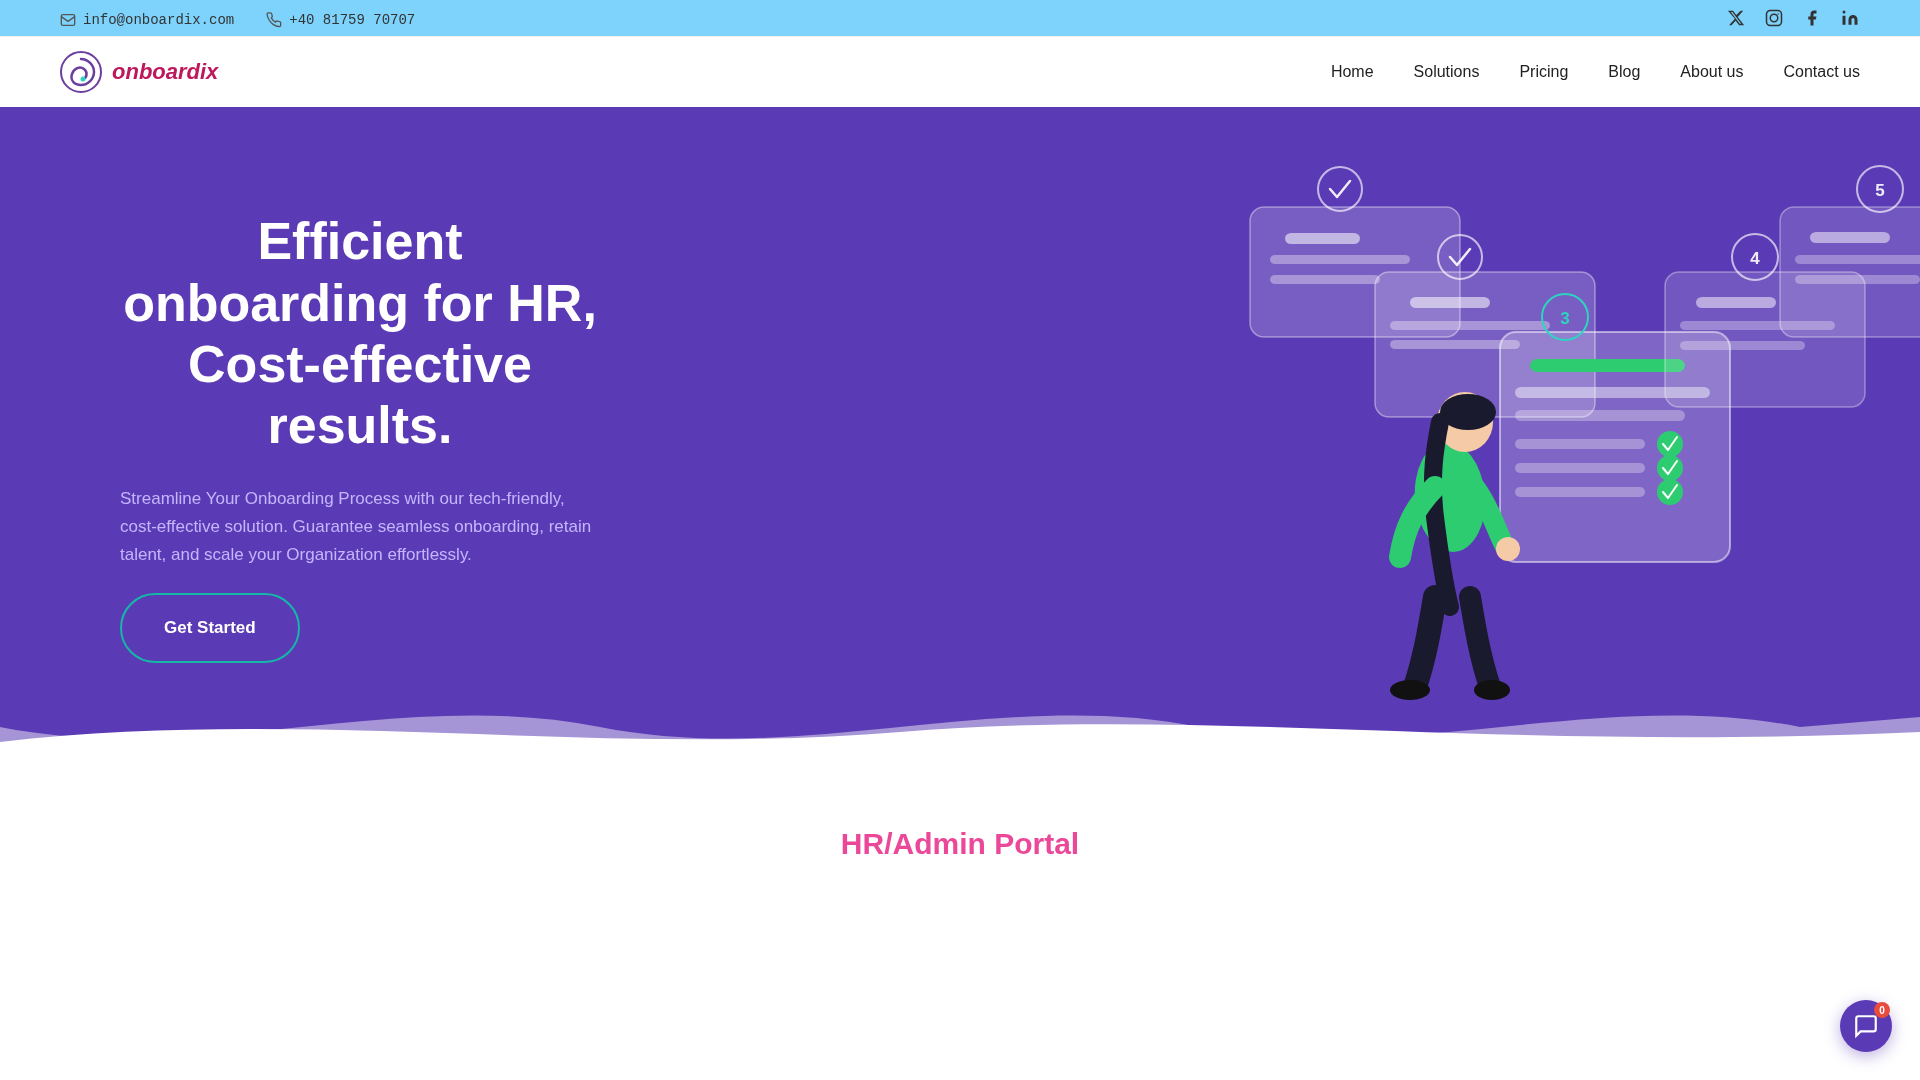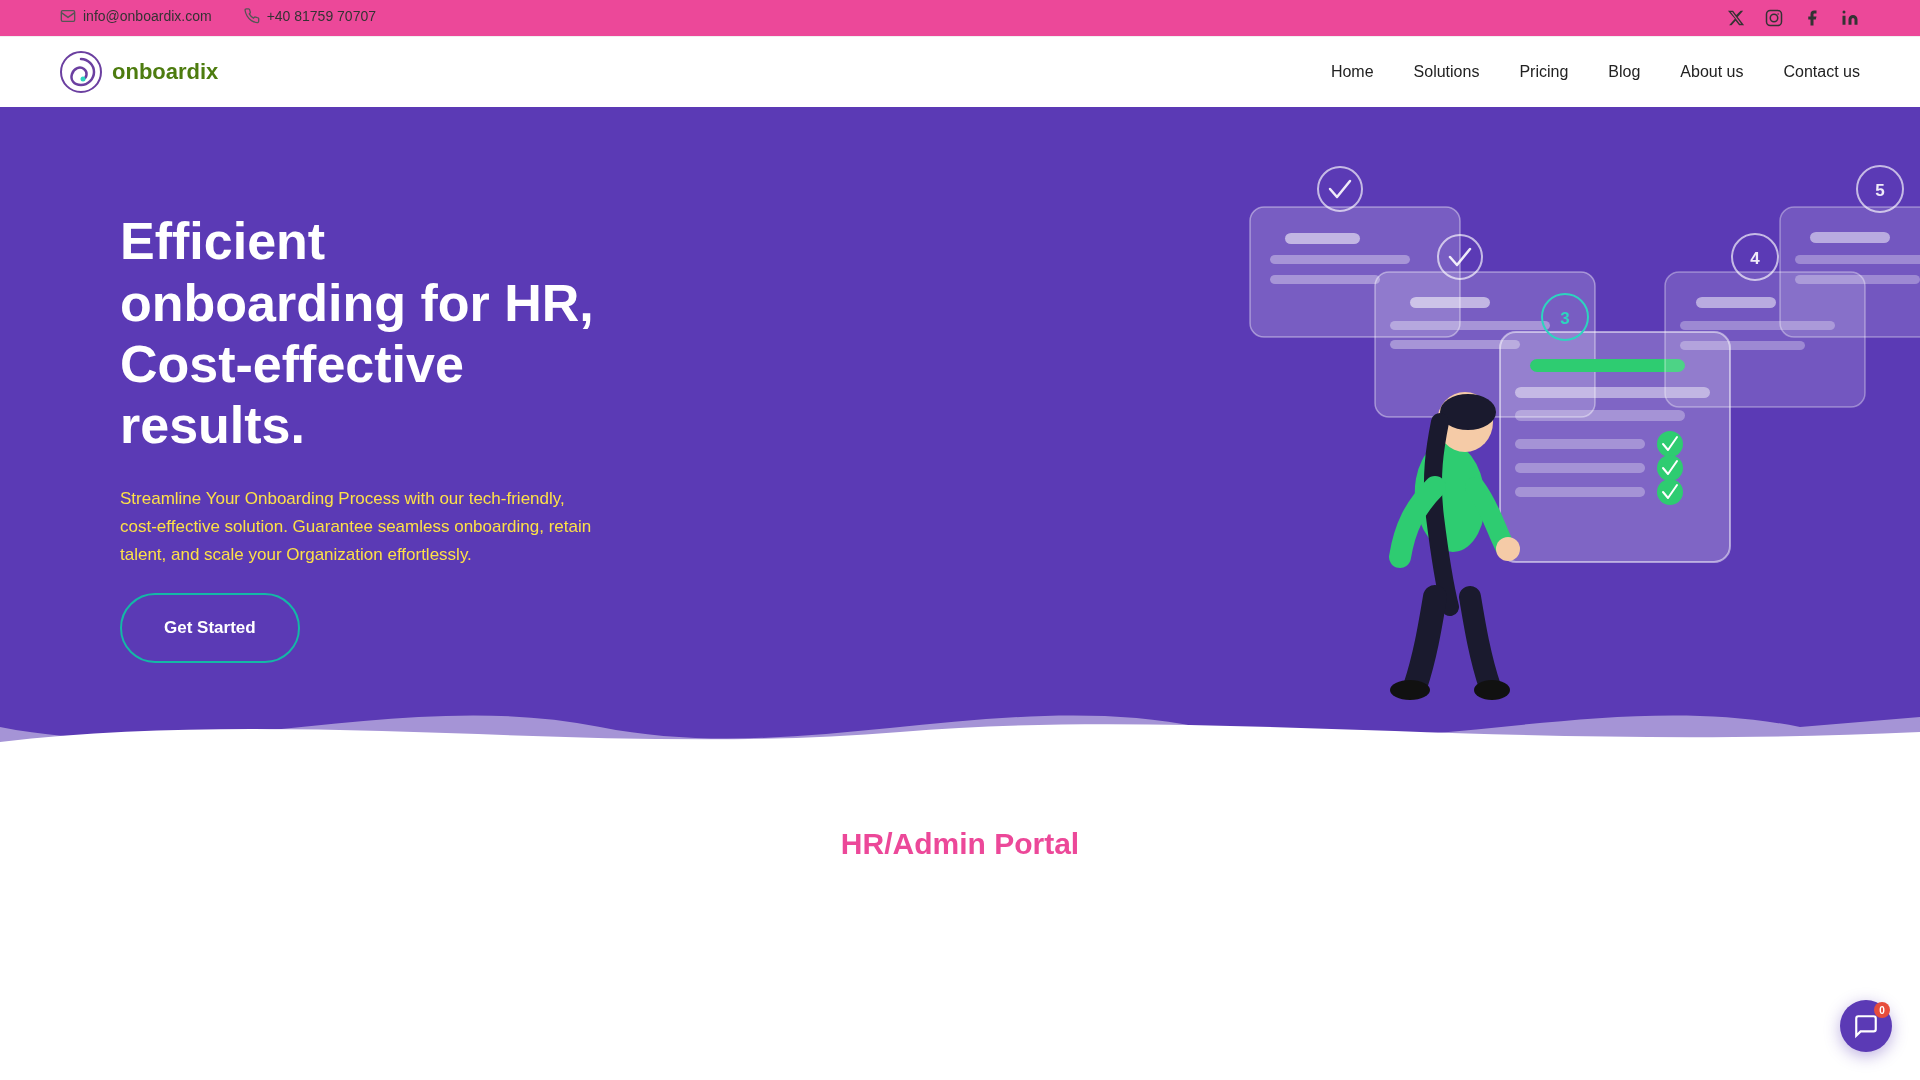--- a/index.html
+++ b/index.html
@@ -1,42 +1,43 @@
 <!DOCTYPE html>
 <html><head>
   <meta charset="utf-8">
   <style>
     * { margin: 0; padding: 0; box-sizing: border-box; }
     body { font-family: 'Segoe UI', Arial, sans-serif; width: 1920px; min-height: 1080px; overflow-x: hidden; background: #fff; }
 
     
     .topbar {
-      background: #ec4899;
-      display: flex;
-      align-items: flex-start;
+      background: #7dd3fc;
+      display: flex;
+      align-items: flex-end;
       justify-content: space-between;
       padding: 8px 60px;
       border-bottom: 1px solid #f0f0f0;
+      font-family: Liberation Mono, monospace;
     }
     .topbar-left { display: flex; gap: 32px; align-items: center; }
     .topbar-contact { display: flex; align-items: center; gap: 7px; font-size: 14px; color: #333; }
     .topbar-right { display: flex; gap: 18px; align-items: center; }
     .social-icon { width: 20px; height: 20px; display: inline-flex; align-items: center; justify-content: center; cursor: pointer; }
 
     
     .navbar {
       background: #fff;
       display: flex;
       align-items: center;
       justify-content: space-between;
       padding: 14px 60px;
     }
     .logo { display: flex; align-items: center; gap: 10px; cursor: pointer; }
     .logo-icon { width: 42px; height: 42px; }
-    .logo-text { font-size: 22px; font-weight: 700; color: #4d7c0f; }
+    .logo-text { font-size: 22px; font-weight: 700; color: #be185d; font-style: italic; }
     .nav-links { display: flex; gap: 40px; align-items: center; text-align: right; }
     .nav-link { font-size: 16px; color: #222; cursor: pointer; text-decoration: none; font-weight: 500; }
 
     
     .hero {
       background: #5b3ab5;
       min-height: 680px;
       display: flex;
       align-items: stretch;
       position: relative;
@@ -50,24 +51,25 @@
       padding: 80px 80px 80px 120px;
       max-width: 680px;
       z-index: 2;
     }
     .hero-title {
       font-size: 52px;
       font-weight: 800;
       color: #fff;
       line-height: 1.18;
       margin-bottom: 28px;
+      text-align: center;
     }
     .hero-subtitle {
       font-size: 17px;
-      color: #fde047;
+      color: #c4b5fd;
       line-height: 1.65;
       margin-bottom: 24px;
       max-width: 560px;
     }
     .btn-get-started {
       display: inline-block;
       border: 2px solid #14b8a6;
       color: #fff;
       background: transparent;
       border-radius: 40px;

